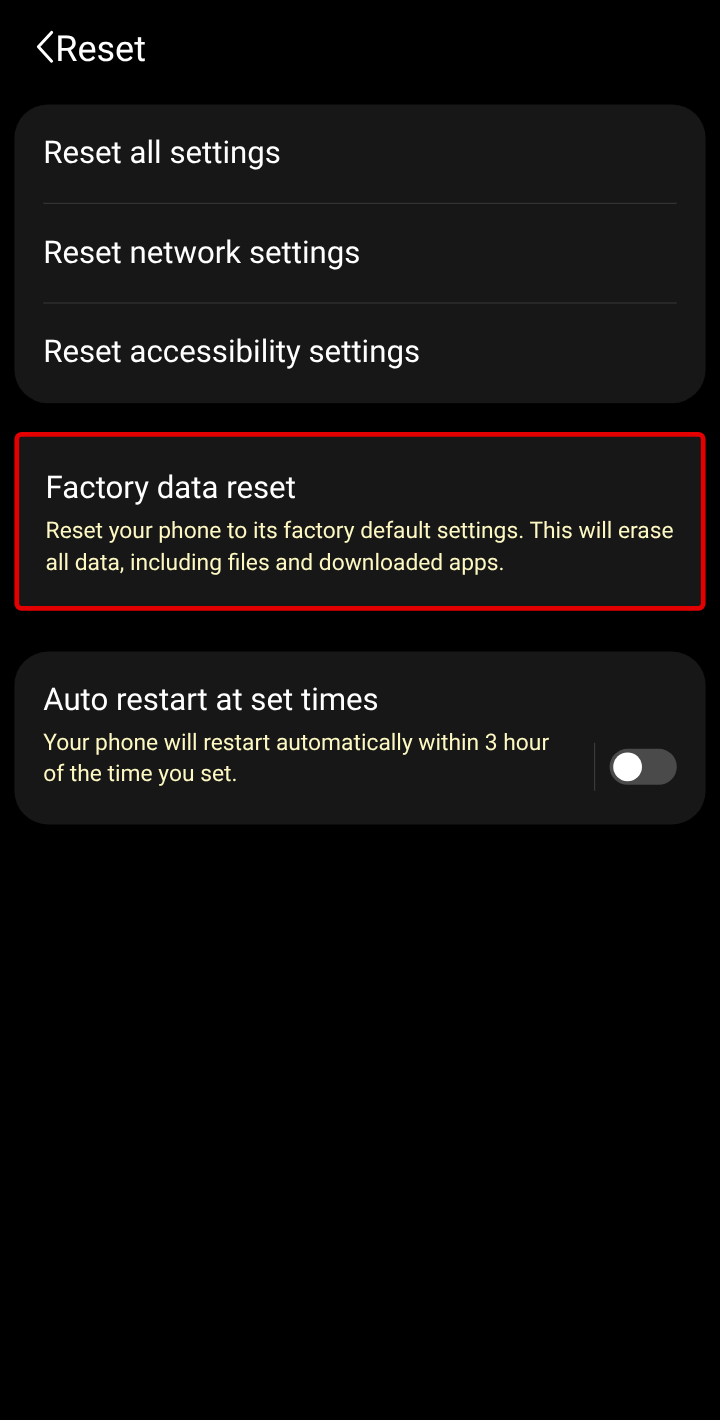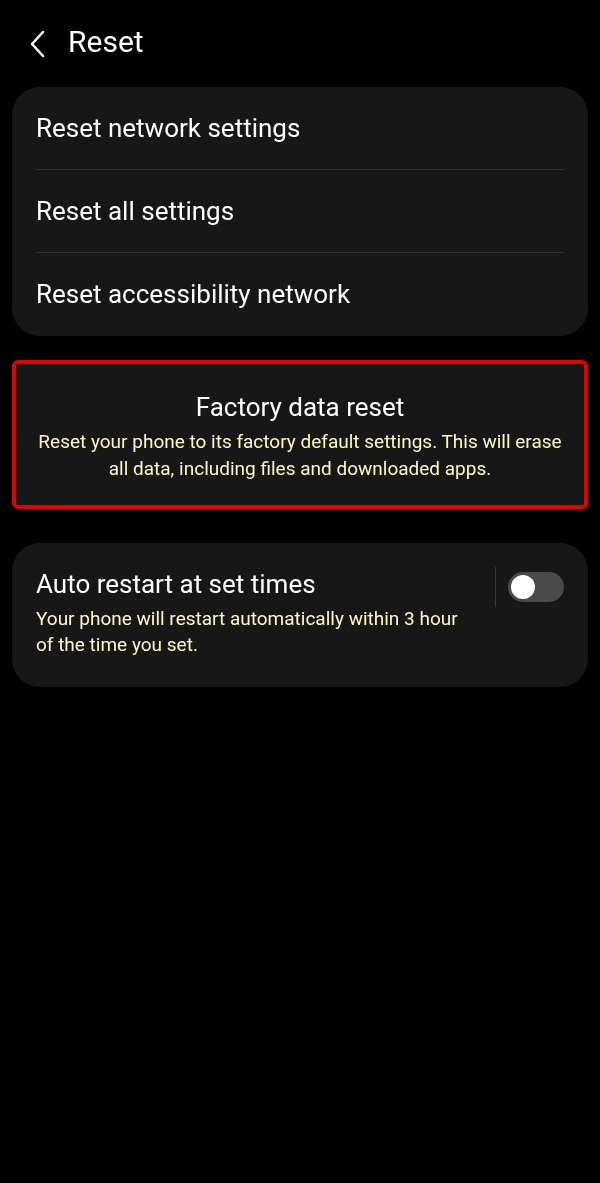--- a/index.html
+++ b/index.html
@@ -10,23 +10,22 @@
     body {
       width: 600px;
       height: 1183px;
       background: #000000;
       font-family: -apple-system, BlinkMacSystemFont, 'Segoe UI', Roboto, sans-serif;
       color: #ffffff;
       overflow: hidden;
     }
     .header {
       display: flex;
-      align-items: flex-end;
+      align-items: flex-start;
       padding: 24px 20px 28px 28px;
-      gap: 22px;
     }
     .back-icon {
       display: flex;
       align-items: center;
       justify-content: center;
     }
     .header-title {
       font-size: 30px;
       font-weight: 400;
       color: #ffffff;
@@ -62,28 +61,27 @@
       margin-top: 4px;
     }
     .factory-reset-card {
       border: 4px solid #e30000;
       border-radius: 6px;
       margin: 24px 12px 0 12px;
       background: #171717;
     }
     .factory-reset-item {
       padding: 26px 22px 22px 22px;
-      text-align: center;
     }
     .auto-restart-card {
       margin-top: 34px;
     }
     .toggle-row {
       display: flex;
-      align-items: flex-start;
+      align-items: flex-end;
       justify-content: space-between;
       padding: 24px 24px 28px 24px;
       gap: 20px;
     }
     .toggle-text {
       flex: 1;
     }
     .toggle-wrap {
       display: flex;
       align-items: center;
@@ -119,27 +117,27 @@
   <div class="back-icon">
     <svg width="18" height="30" viewBox="0 0 18 30" fill="none">
       <path d="M15 3 L4 15 L15 27" stroke="#ffffff" stroke-width="2.5" stroke-linecap="round" stroke-linejoin="round"></path>
     </svg>
   </div>
   <div class="header-title">Reset</div>
 </div>
 
 <div class="card">
   <div class="list-item with-divider">
+    <div class="item-title">Reset all settings</div>
+  </div>
+  <div class="list-item with-divider">
     <div class="item-title">Reset network settings</div>
   </div>
-  <div class="list-item with-divider">
-    <div class="item-title">Reset all settings</div>
-  </div>
   <div class="list-item">
-    <div class="item-title">Reset accessibility network</div>
+    <div class="item-title">Reset accessibility settings</div>
   </div>
 </div>
 
 <div class="factory-reset-card">
   <div class="factory-reset-item">
     <div class="item-title">Factory data reset</div>
     <div class="item-subtitle">Reset your phone to its factory default settings. This will erase all data, including files and downloaded apps.</div>
   </div>
 </div>
 

